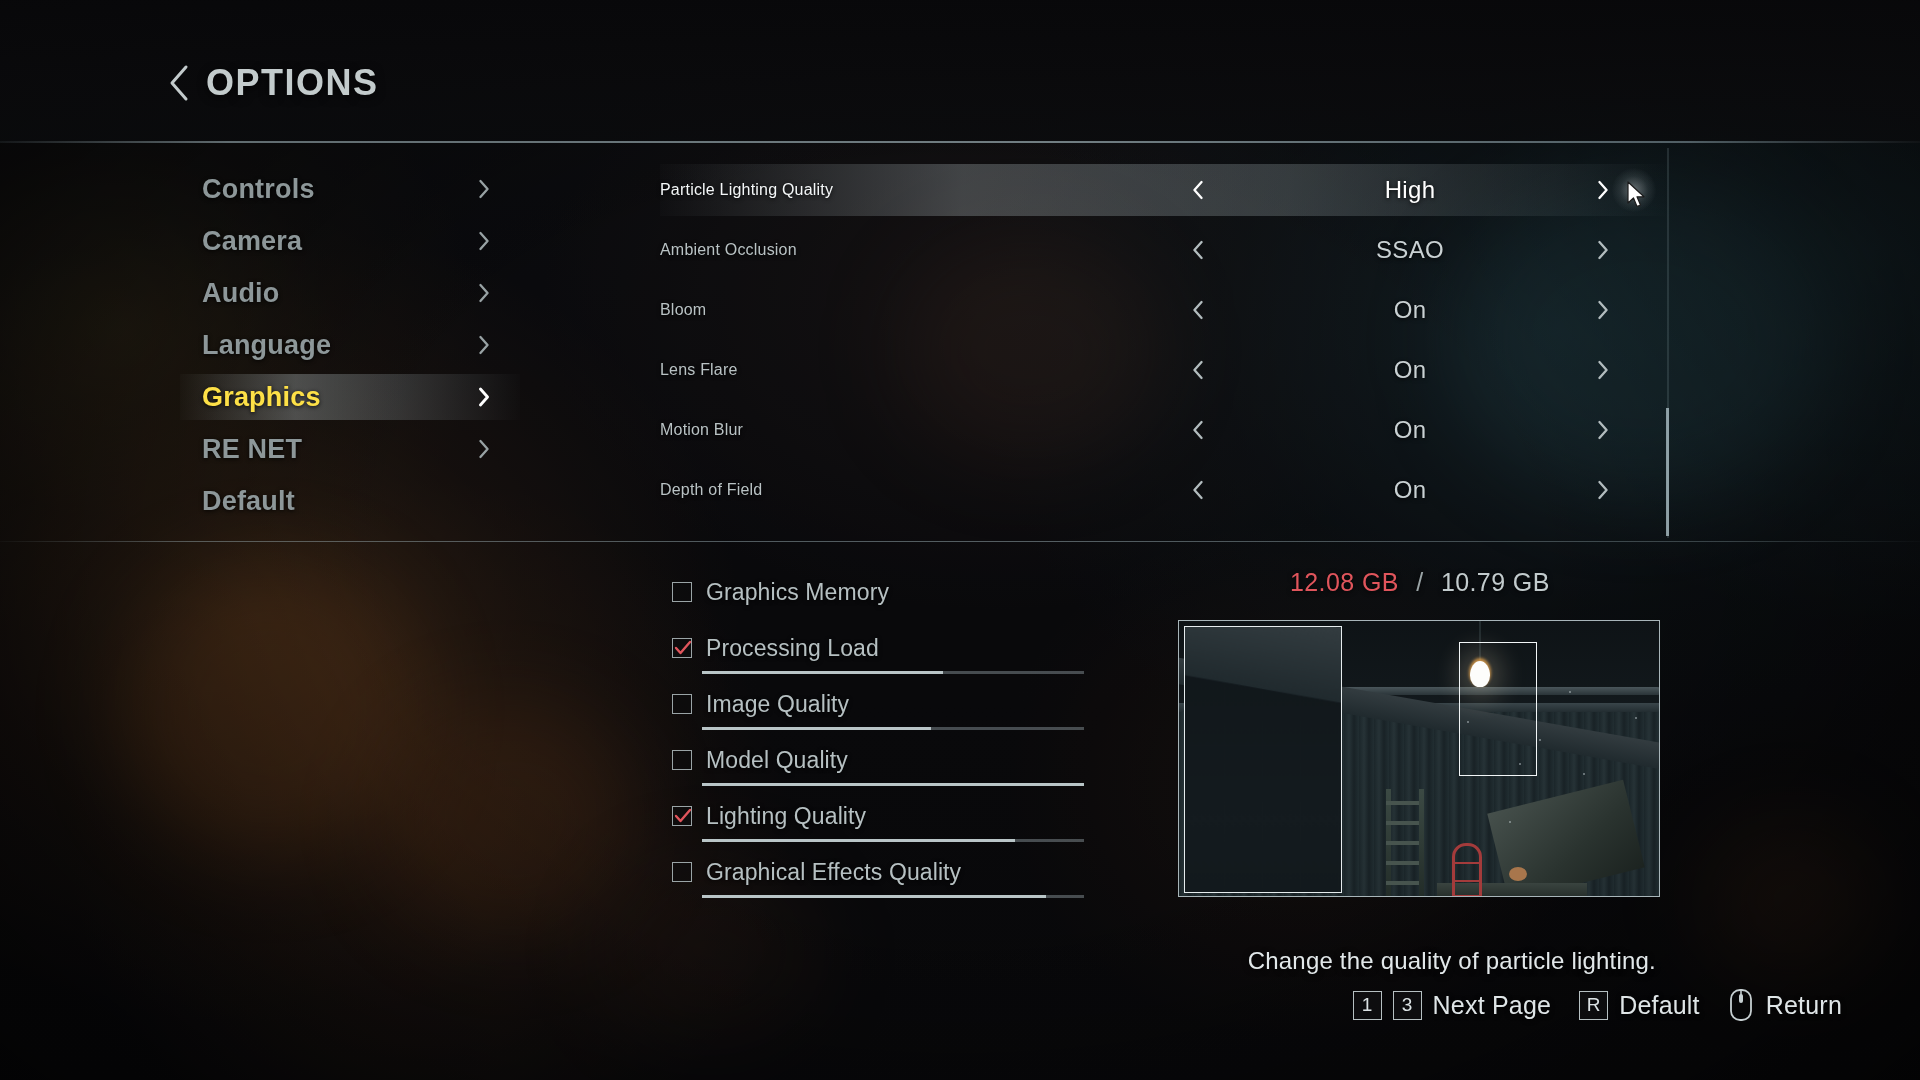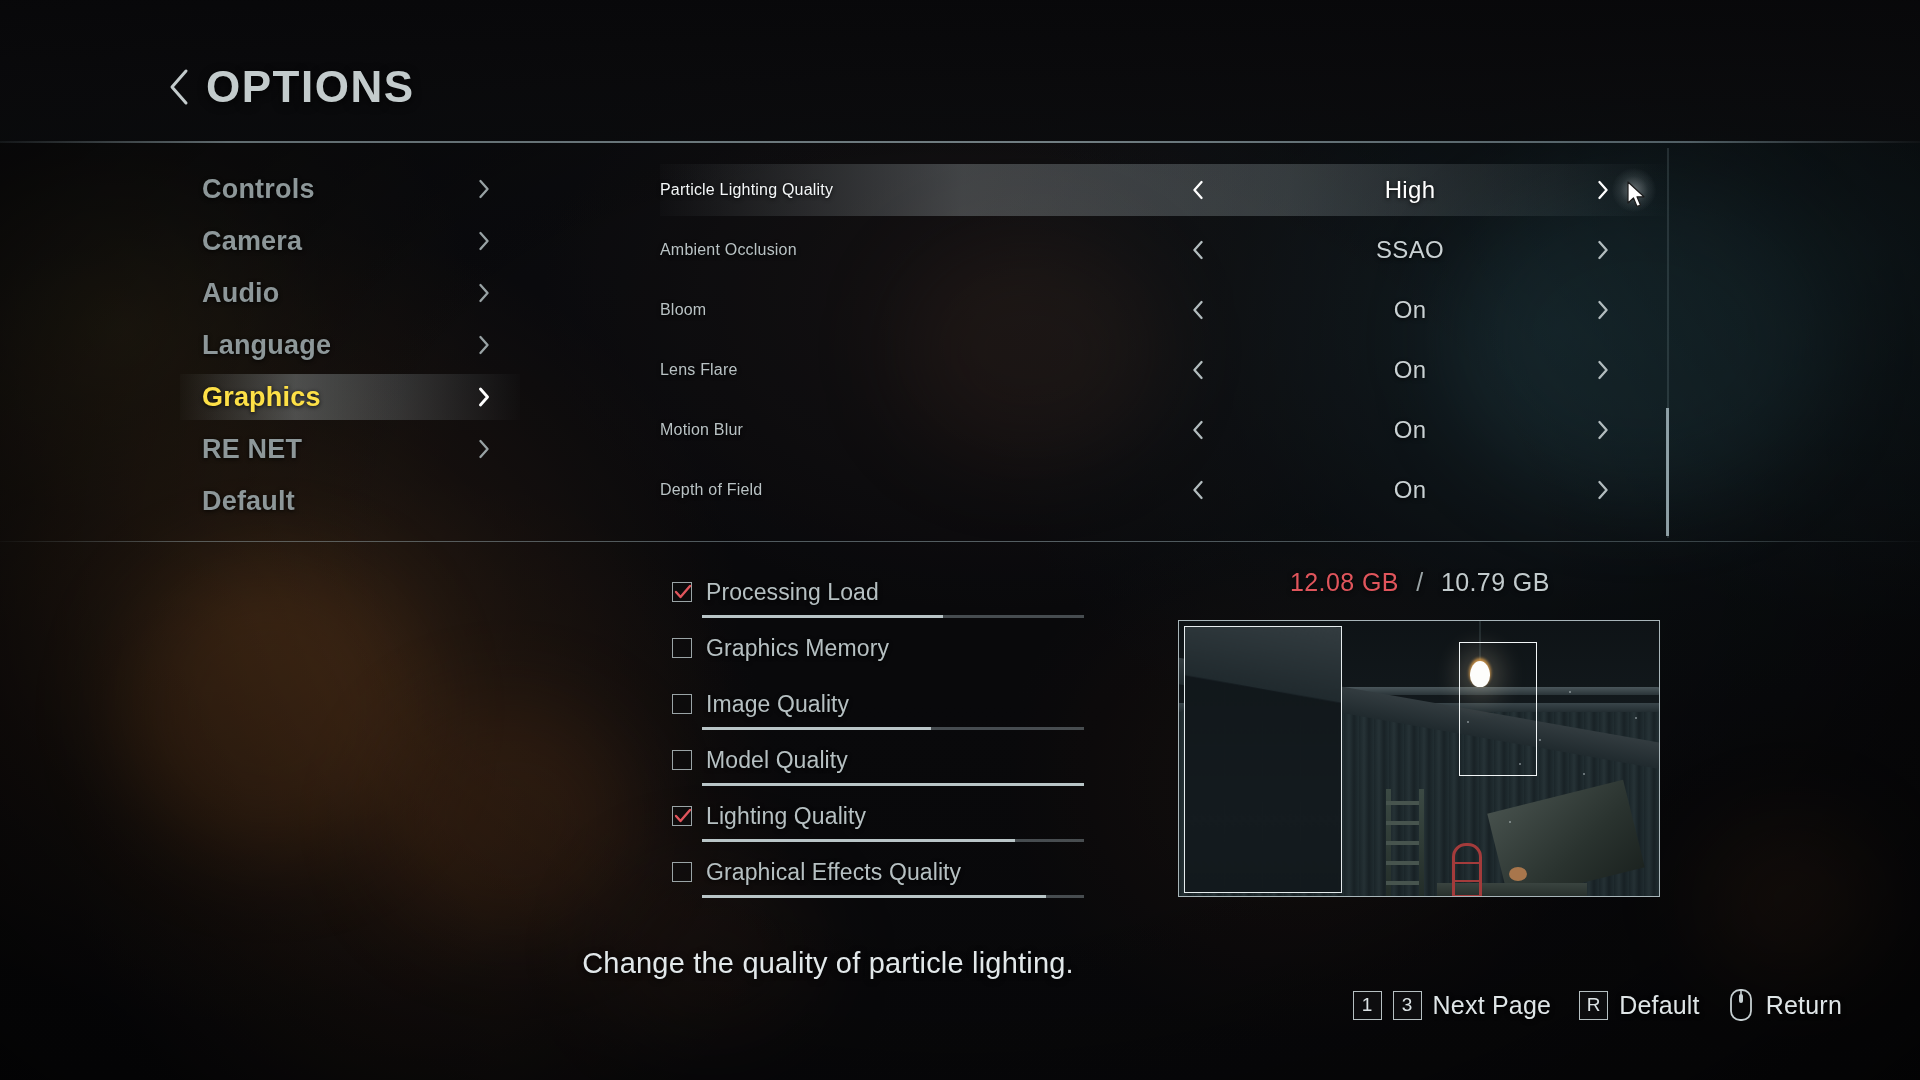--- a/index.html
+++ b/index.html
@@ -45,21 +45,21 @@
     position: absolute; left: 0; top: 141px; width: 1920px; height: 2px;
     background: linear-gradient(90deg, rgba(150,170,176,0.08) 0%, rgba(168,188,194,0.55) 12%, rgba(176,196,202,0.62) 55%, rgba(150,176,186,0.50) 88%, rgba(120,144,150,0.06) 100%);
   }
   .title-row {
     position: absolute; left: 168px; top: 62px;
     display: flex; align-items: center; gap: 16px;
   }
   .back-chev { width: 22px; height: 40px; display: block; }
   .back-chev svg { display: block; }
   .page-title {
-    font-size: 44px; letter-spacing: 1.5px; font-weight: 700;
+    font-size: 36px; letter-spacing: 1.5px; font-weight: 700;
     color: #c3cbcc;
     text-shadow: 0 2px 10px rgba(0,0,0,0.8);
   }
 
   
   .sidebar { position: absolute; left: 190px; top: 163px; width: 320px; }
   .side-item {
     position: relative; height: 52px;
     display: flex; align-items: center;
     padding-left: 12px; padding-right: 8px;
@@ -239,22 +239,22 @@
   }
   .pv-inset {
     position: absolute; left: 5px; top: 5px; width: 158px; height: 267px;
     border: 1.5px solid #e6ecee;
     overflow: hidden; background: #0b1013;
   }
   .pv-inset .iz { position: absolute; inset: 0; transform: scale(2.85); transform-origin: 52% 30%; }
 
   
   .desc {
-    position: absolute; left: 0; top: 947px; width: 1656px; text-align: center;
-    font-size: 29px; color: #e2e8ea; letter-spacing: 0.2px;
+    position: absolute; left: 0; top: 947px; width: 1656px; text-align: right;
+    font-size: 24px; color: #e2e8ea; letter-spacing: 0.2px;
     text-shadow: 0 1px 6px rgba(0,0,0,0.9);
   }
   .footer {
     position: absolute; right: 50px; top: 988px;
     display: flex; align-items: center; gap: 0px;
   }
   .keycap {
     width: 29px; height: 29px; border: 1.6px solid #b6c0c2;
     display: flex; align-items: center; justify-content: center;
     font-size: 19px; color: #dbe2e4; margin-right: 11px;
@@ -420,35 +420,35 @@
           </svg></span>
       </div>
     </div>
   <div class="panel-scroll-track"></div>
   <div class="panel-scroll-thumb"></div>
   <div class="mid-rule"></div>
 
   <div class="perf" id="perf">
       <div class="perf-row">
         <div class="perf-head">
+          <span class="cbox"></span>
+          <span class="perf-label">Graphics Memory</span>
+        </div>
+      </div>
+      <div class="perf-row">
+        <div class="perf-head">
           <span class="cbox on">
             <svg class="tick" width="18" height="18" viewBox="0 0 18 18">
               <polyline points="2,9 6.5,14 16,3" fill="none" stroke="#e0555c" stroke-width="2.4" stroke-linecap="round" stroke-linejoin="round"></polyline>
             </svg>
           </span>
           <span class="perf-label">Processing Load</span>
         </div>
         <div class="bar-track">
           <div class="bar-fill" style="width:63%"></div>
-        </div>
-      </div>
-      <div class="perf-row">
-        <div class="perf-head">
-          <span class="cbox"></span>
-          <span class="perf-label">Graphics Memory</span>
         </div>
       </div>
       <div class="perf-row">
         <div class="perf-head">
           <span class="cbox"></span>
           <span class="perf-label">Image Quality</span>
         </div>
         <div class="bar-track">
           <div class="bar-fill" style="width:60%"></div>
         </div>

